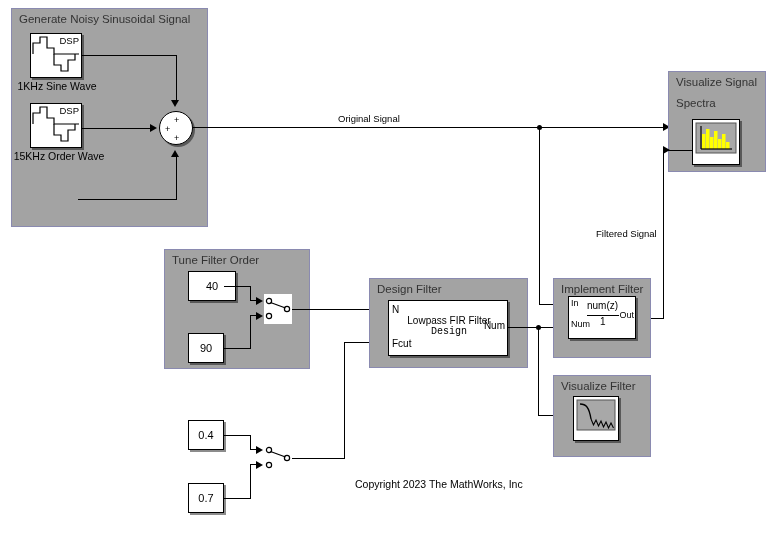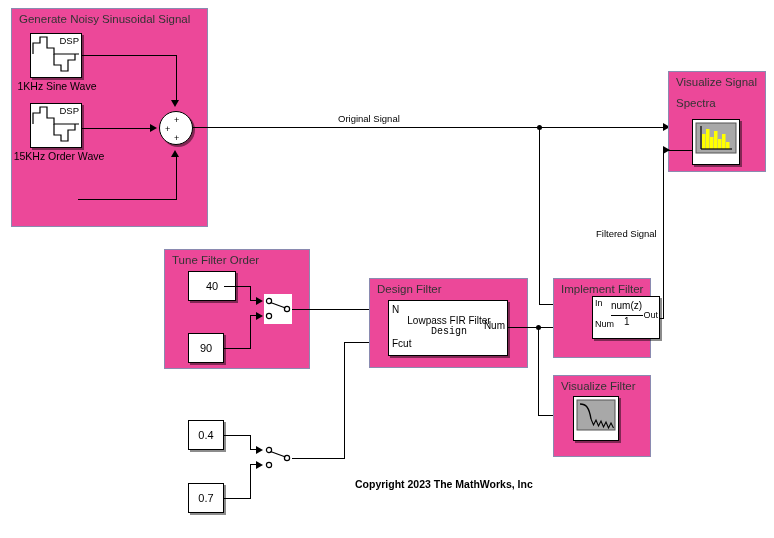--- a/index.html
+++ b/index.html
@@ -1,21 +1,21 @@
 <!DOCTYPE html>
 <html><head>
 <meta charset="utf-8">
 <style>
   html,body{margin:0;padding:0;background:#ffffff;}
   body{width:774px;height:538px;position:relative;overflow:hidden;
        font-family:"Liberation Sans",sans-serif;color:#000;}
   #canvas{position:absolute;left:0;top:0;width:774px;height:538px;}
 
   
-  .subsys{position:absolute;background:#ec4899;border:1px solid #8a8ab0;box-sizing:border-box;}
+  .subsys{position:absolute;background:#a3a3a3;border:1px solid #8a8ab0;box-sizing:border-box;}
   .subsys-title{position:absolute;left:7px;top:4px;font-size:11.5px;color:#333;white-space:nowrap;}
 
   
   .blk{position:absolute;background:#ffffff;border:1.4px solid #000;box-sizing:border-box;
        box-shadow:2px 2px 0 rgba(0,0,0,.45);}
   .blk-label{position:absolute;font-size:10.5px;color:#000;white-space:nowrap;text-align:center;}
   .const-val{position:absolute;left:0;top:0;width:100%;height:100%;display:flex;
        align-items:center;justify-content:center;font-size:11px;}
 
   
@@ -37,21 +37,21 @@
   
   .switch{position:absolute;background:#ffffff;box-sizing:border-box;}
 
   
   .port{position:absolute;font-size:10px;white-space:nowrap;}
   .blk-center-txt{position:absolute;text-align:center;font-size:10px;line-height:11.5px;white-space:nowrap;}
   .tf-num{position:absolute;font-size:10px;white-space:nowrap;}
   .tf-bar{position:absolute;height:1.2px;background:#000;}
   .tf-den{position:absolute;font-size:10px;}
 
-  .copyright{position:absolute;font-size:10.5px;color:#000;white-space:nowrap;font-weight:bold;}
+  .copyright{position:absolute;font-size:10.5px;color:#000;white-space:nowrap;}
 
   .icon-svg{position:absolute;left:0;top:0;}
 </style>
 </head>
 <body>
 
 <div id="canvas">
 
   <div class="subsys" style="left:11px;top:8px;width:197px;height:219px;">
     <div class="subsys-title">Generate Noisy Sinusoidal Signal</div>
@@ -203,21 +203,21 @@
   <div class="wire wh" style="left:508px;top:327px;width:53px;"></div>
   <div class="arrow arrow-r" style="left:561px;top:322.5px;"></div>
   <div class="dot" style="left:536px;top:325px;"></div>
   <div class="wire wv" style="left:538px;top:327px;height:89px;"></div>
   <div class="wire wh" style="left:538px;top:415px;width:28px;"></div>
   <div class="arrow arrow-r" style="left:565px;top:410.5px;"></div>
 
   <div class="subsys" style="left:553px;top:278px;width:98px;height:80px;">
     <div class="subsys-title">Implement Filter</div>
   </div>
-  <div class="blk" style="left:568px;top:296px;width:68px;height:43px;margin-left:24px;">
+  <div class="blk" style="left:568px;top:296px;width:68px;height:43px;">
     <div class="port" style="left:2px;top:1px;font-size:9px;">In</div>
     <div class="port" style="left:2px;top:22px;font-size:9px;">Num</div>
     <div class="port" style="right:1px;top:13px;font-size:9px;">Out</div>
     <div class="tf-num" style="left:18px;top:3px;">num(z)</div>
     <div class="tf-bar" style="left:18px;top:18px;width:32px;"></div>
     <div class="tf-den" style="left:31px;top:19px;">1</div>
   </div>
 
   <div class="subsys" style="left:553px;top:375px;width:98px;height:82px;">
     <div class="subsys-title">Visualize Filter</div>

